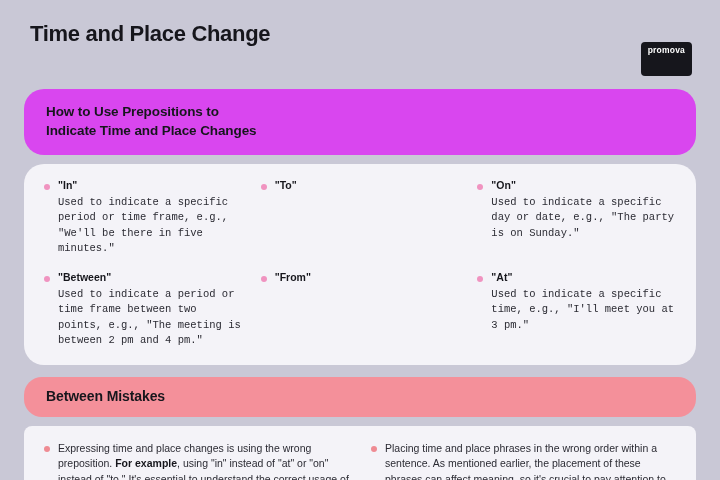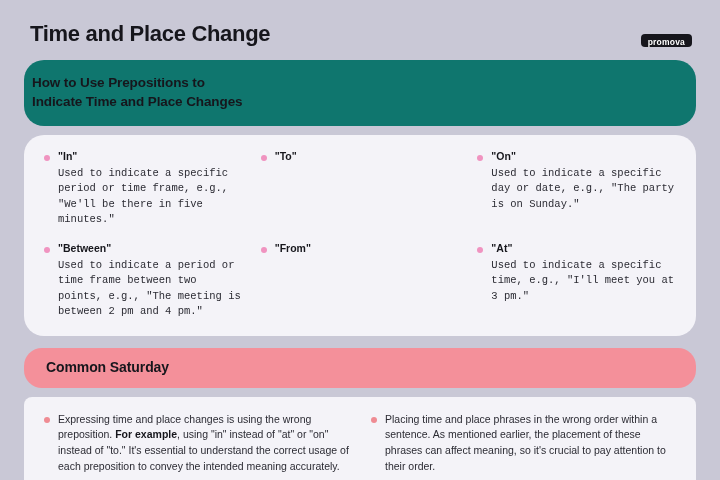--- a/index.html
+++ b/index.html
@@ -37,30 +37,30 @@
     letter-spacing: -0.3px;
     line-height: 1.1;
   }
 
   .brand-logo {
     background: #16161c;
     color: #ffffff;
     font-size: 8.5px;
     font-weight: bold;
     letter-spacing: 0.2px;
-    padding: 3px 7px 0 7px;
+    padding: 3px 7px 21px 7px;
     border-radius: 4px;
-    margin-top: 12px;
+    margin-top: 20px;
   }
 
   
   .banner-pink {
-    background: #0f766e;
+    background: #d946ef;
     border-radius: 20px;
-    padding: 14px 22px 15px 8px;
+    padding: 14px 22px 15px 22px;
     margin-bottom: 9px;
   }
   .banner-pink .banner-text {
     font-size: 13.5px;
     font-weight: bold;
     color: #16161c;
     line-height: 1.38;
     letter-spacing: -0.1px;
     white-space: pre-line;
   }
@@ -226,21 +226,21 @@
         <div class="prep-body">
           <div class="prep-term">"At"</div>
           <div class="prep-desc">Used to indicate a specific time, e.g., "I'll meet you at 3 pm."</div>
         </div>
       </div>
 
     </div>
   </div>
 
   <div class="banner-salmon">
-    <div class="banner-text">Common Saturday</div>
+    <div class="banner-text">Between Mistakes</div>
   </div>
 
   <div class="card-mistakes">
     <div class="mistakes-grid">
 
       <div class="mistake-item">
         <span class="dot-salmon"></span>
         <div class="mistake-text">
           <span>Expressing time and place changes is using the wrong preposition. </span><b>For example</b><span>, using "in" instead of "at" or "on" instead of "to." It's essential to understand the correct usage of each preposition to convey the intended meaning accurately.</span>
         </div>

